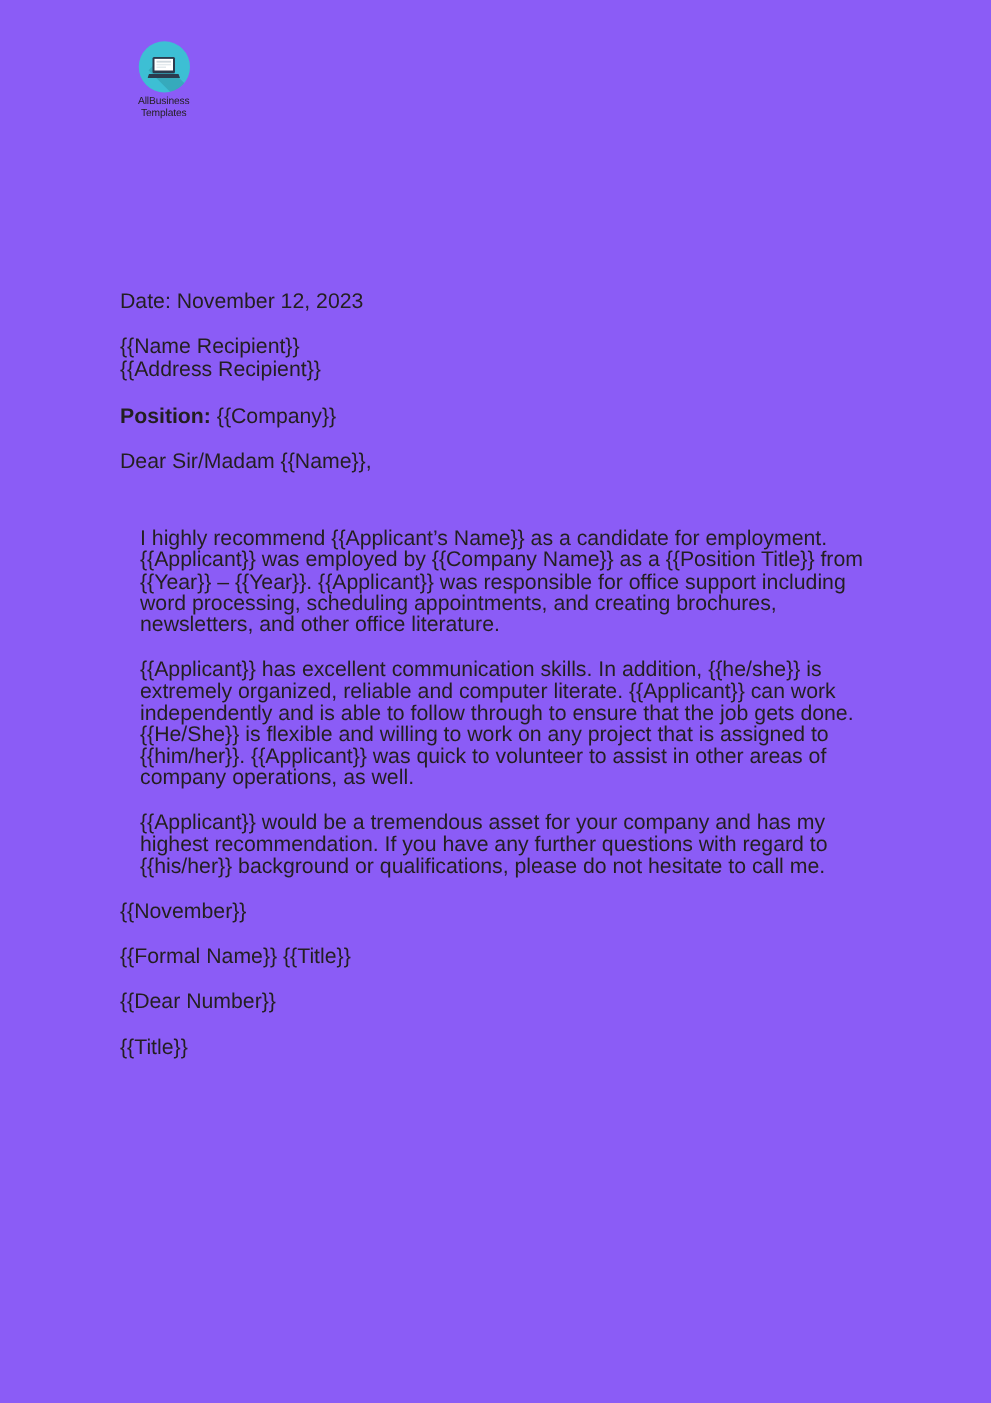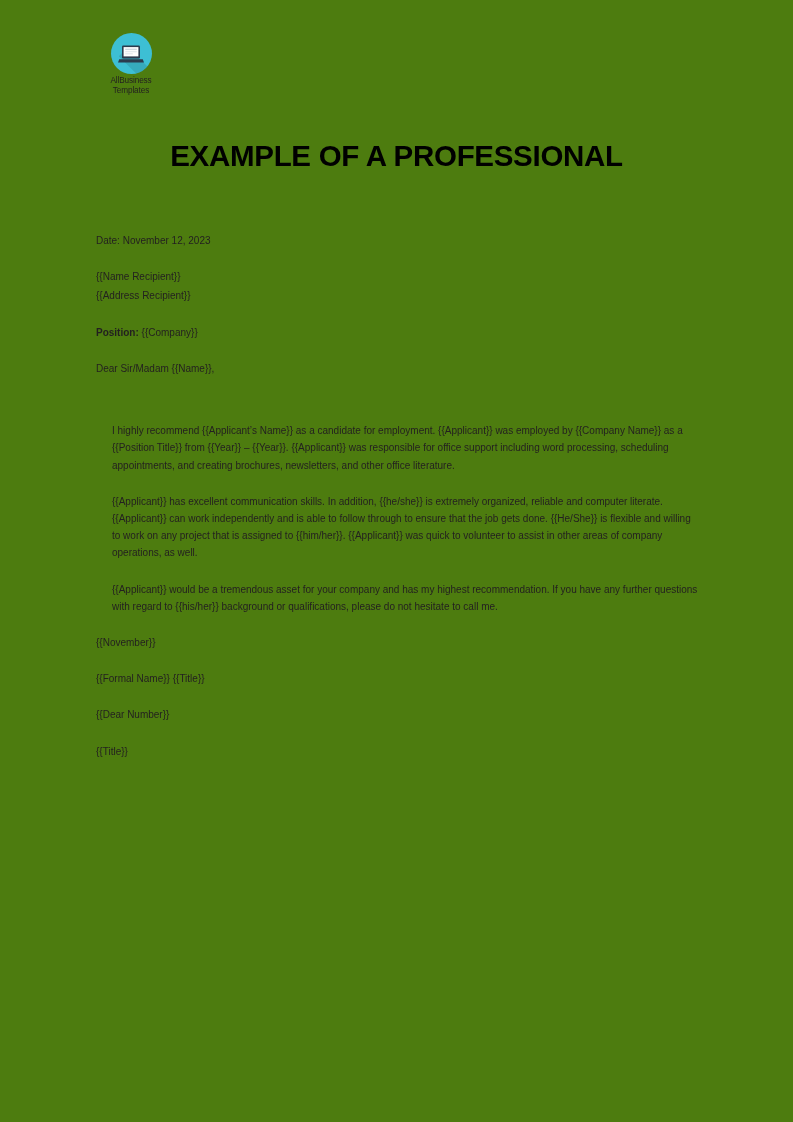--- a/index.html
+++ b/index.html
@@ -14,21 +14,21 @@
     position: relative;
     overflow: hidden;
     font-family: "Liberation Sans", sans-serif;
     color: #231f20;
     -webkit-font-smoothing: antialiased;
   }
 
   .page {
     position: absolute;
     inset: 0;
-    background: #4d7c0f;
+    background: #8b5cf6;
   }
 
   
   .logo-block {
     position: absolute;
     left: 96px;
     top: 33px;
     width: 70px;
     text-align: center;
   }
@@ -82,21 +82,21 @@
     color: #000000;
   }
   .doc-title .tl { display: block; }
 
   
   .letter {
     position: absolute;
     left: 96px;
     top: 232px;
     width: 603px;
-    font-size: 10px;
+    font-size: 17px;
     line-height: 17.2px;
     color: #231f20;
   }
   .blk { margin: 0 0 19px 0; }
   .blk.addr { line-height: 18.3px; }
   .para { margin: 0 0 19px 16px; text-align: left; }
   .gap-lg { height: 26px; }
   .bold { font-weight: bold; }
   .sign-line { margin: 0 0 19px 0; }
   .sign-line:last-child { margin-bottom: 0; }
@@ -118,21 +118,20 @@
         <path d="M1.2 15.2 H24.8 L26 18.4 H0 Z" fill="#2b3b4e"></path>
       </svg>
     </div>
     <div class="logo-text">
       <span>AllBusiness</span>
       <span>Templates</span>
     </div>
   </div>
 
   <h1 class="doc-title">
-    <span class="tl">EXAMPLE OF A PROFESSIONAL</span>
   </h1>
 
   <div class="letter">
 
     <p class="blk">Date: November 12, 2023</p>
 
     <p class="blk addr">
       <span>{{Name Recipient}}</span><br>
       <span>{{Address Recipient}}</span>
     </p>

